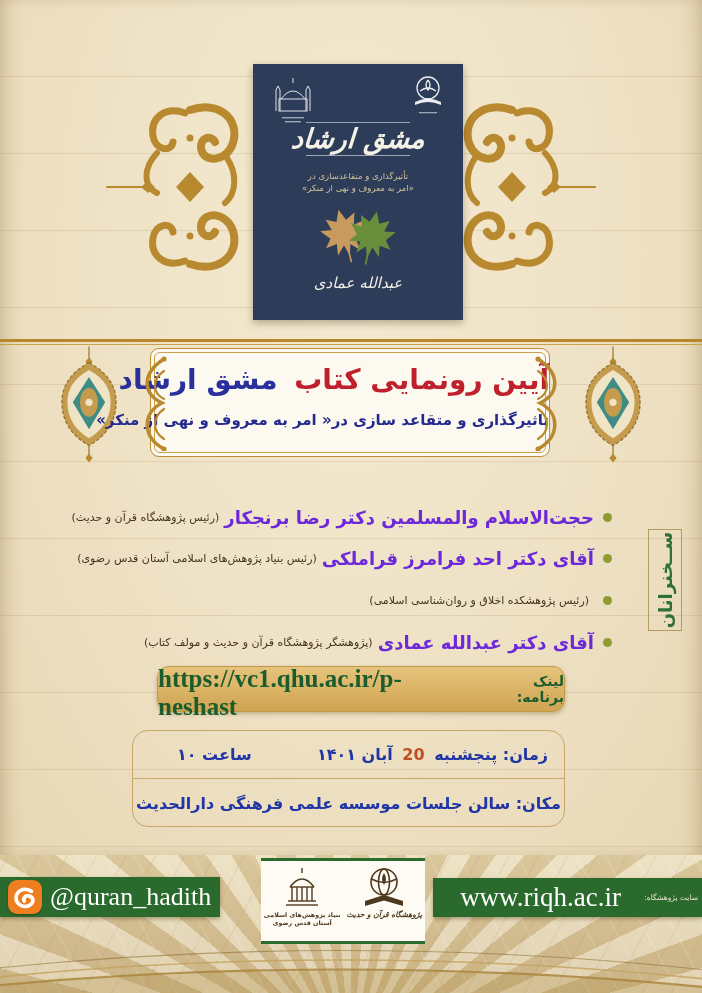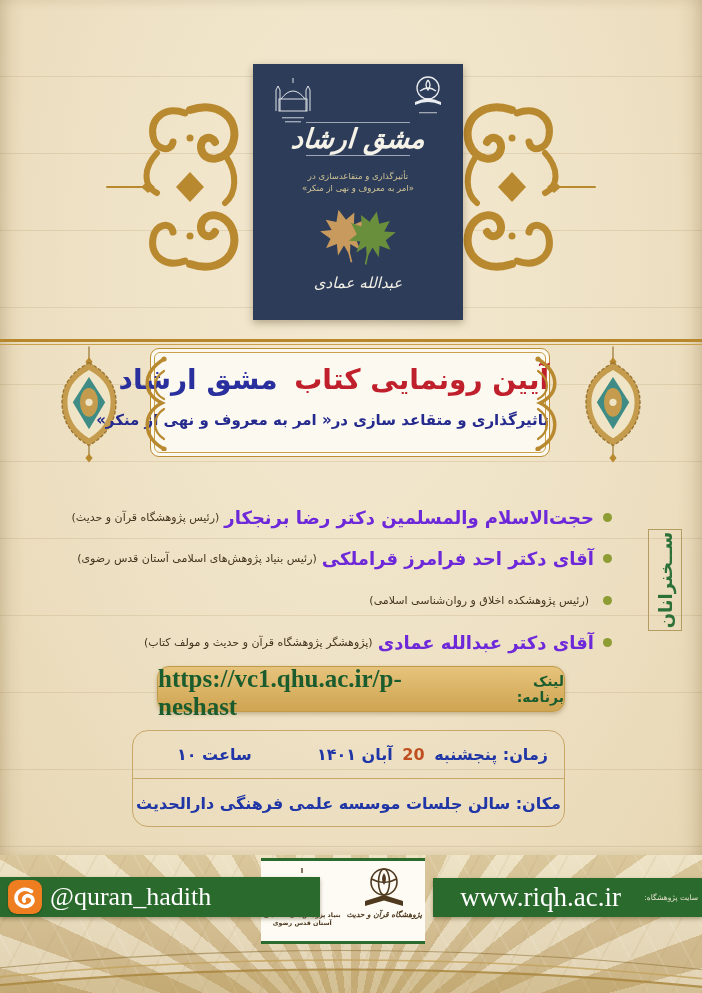--- a/index.html
+++ b/index.html
@@ -79,21 +79,21 @@
   .sched-day{color:#bf4e20;margin:0 4px;}
   
   .footer{position:absolute;left:0;top:855px;width:702px;height:138px;overflow:hidden;
     background:
       repeating-linear-gradient(62deg, rgba(255,255,255,.10) 0 2px, rgba(255,255,255,0) 2px 26px),
       repeating-linear-gradient(-62deg, rgba(170,140,90,.10) 0 2px, rgba(170,140,90,0) 2px 26px),
       repeating-conic-gradient(from 235deg at 50% 150%, rgba(255,252,240,.38) 0 5deg, rgba(197,170,120,.30) 5deg 10deg),
       linear-gradient(180deg,#e3d3ab 0%,#d6c298 60%,#cdb78a 100%);}
   .bar{position:absolute;display:flex;align-items:center;background:#2b6a2d;
     box-shadow:0 2px 4px rgba(80,60,20,.4);}
-  .bar.social{left:0;top:22px;width:320px;height:40px;direction:ltr;padding-left:8px;box-sizing:border-box;}
+  .bar.social{left:0;top:22px;width:220px;height:40px;direction:ltr;padding-left:8px;box-sizing:border-box;}
   .bar.site{left:433px;top:23px;width:269px;height:39px;direction:rtl;padding:0 4px 0 6px;box-sizing:border-box;}
   .eitaa{width:34px;height:34px;border-radius:9px;background:#ee7e20;flex:0 0 auto;
     display:flex;align-items:center;justify-content:center;box-shadow:0 1px 2px rgba(0,0,0,.3);}
   .social-handle{font-family:"Liberation Serif","DejaVu Serif",serif;color:#fff;font-size:26px;margin-left:8px;}
   .site-url{direction:ltr;font-family:"Liberation Serif","DejaVu Serif",serif;color:#fff;font-size:27px;
     flex:1;text-align:center;}
   .site-label{font-size:7.5px;color:#e9e4d2;white-space:nowrap;margin-left:2px;}
   .center-box{position:absolute;left:261px;top:3px;width:164px;height:86px;background:#fdfbf4;
     border-top:3px solid #2c6b2e;border-bottom:3px solid #2c6b2e;box-sizing:border-box;
     display:flex;justify-content:space-around;align-items:flex-start;padding-top:4px;}

